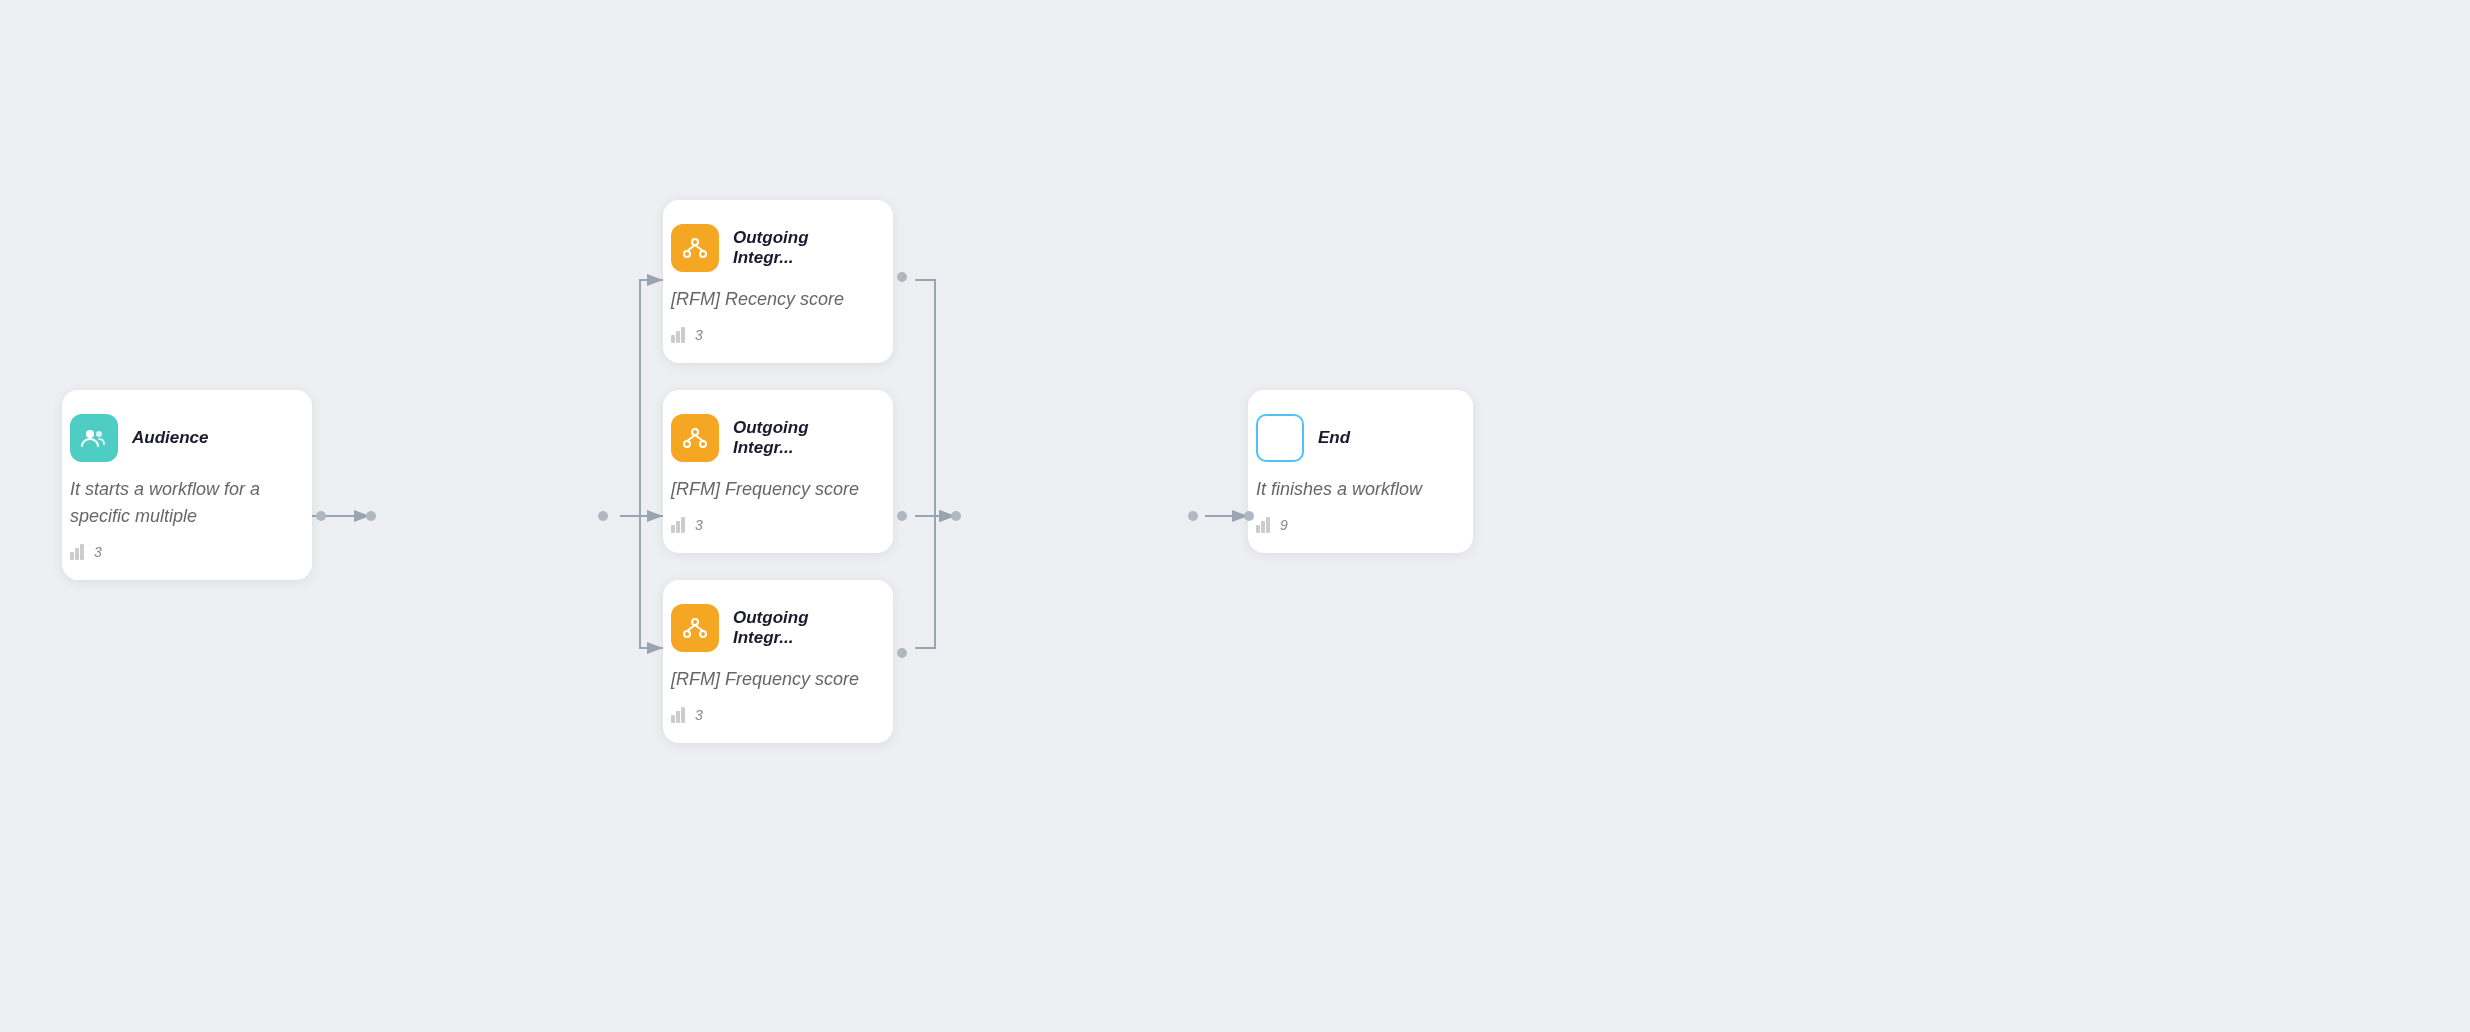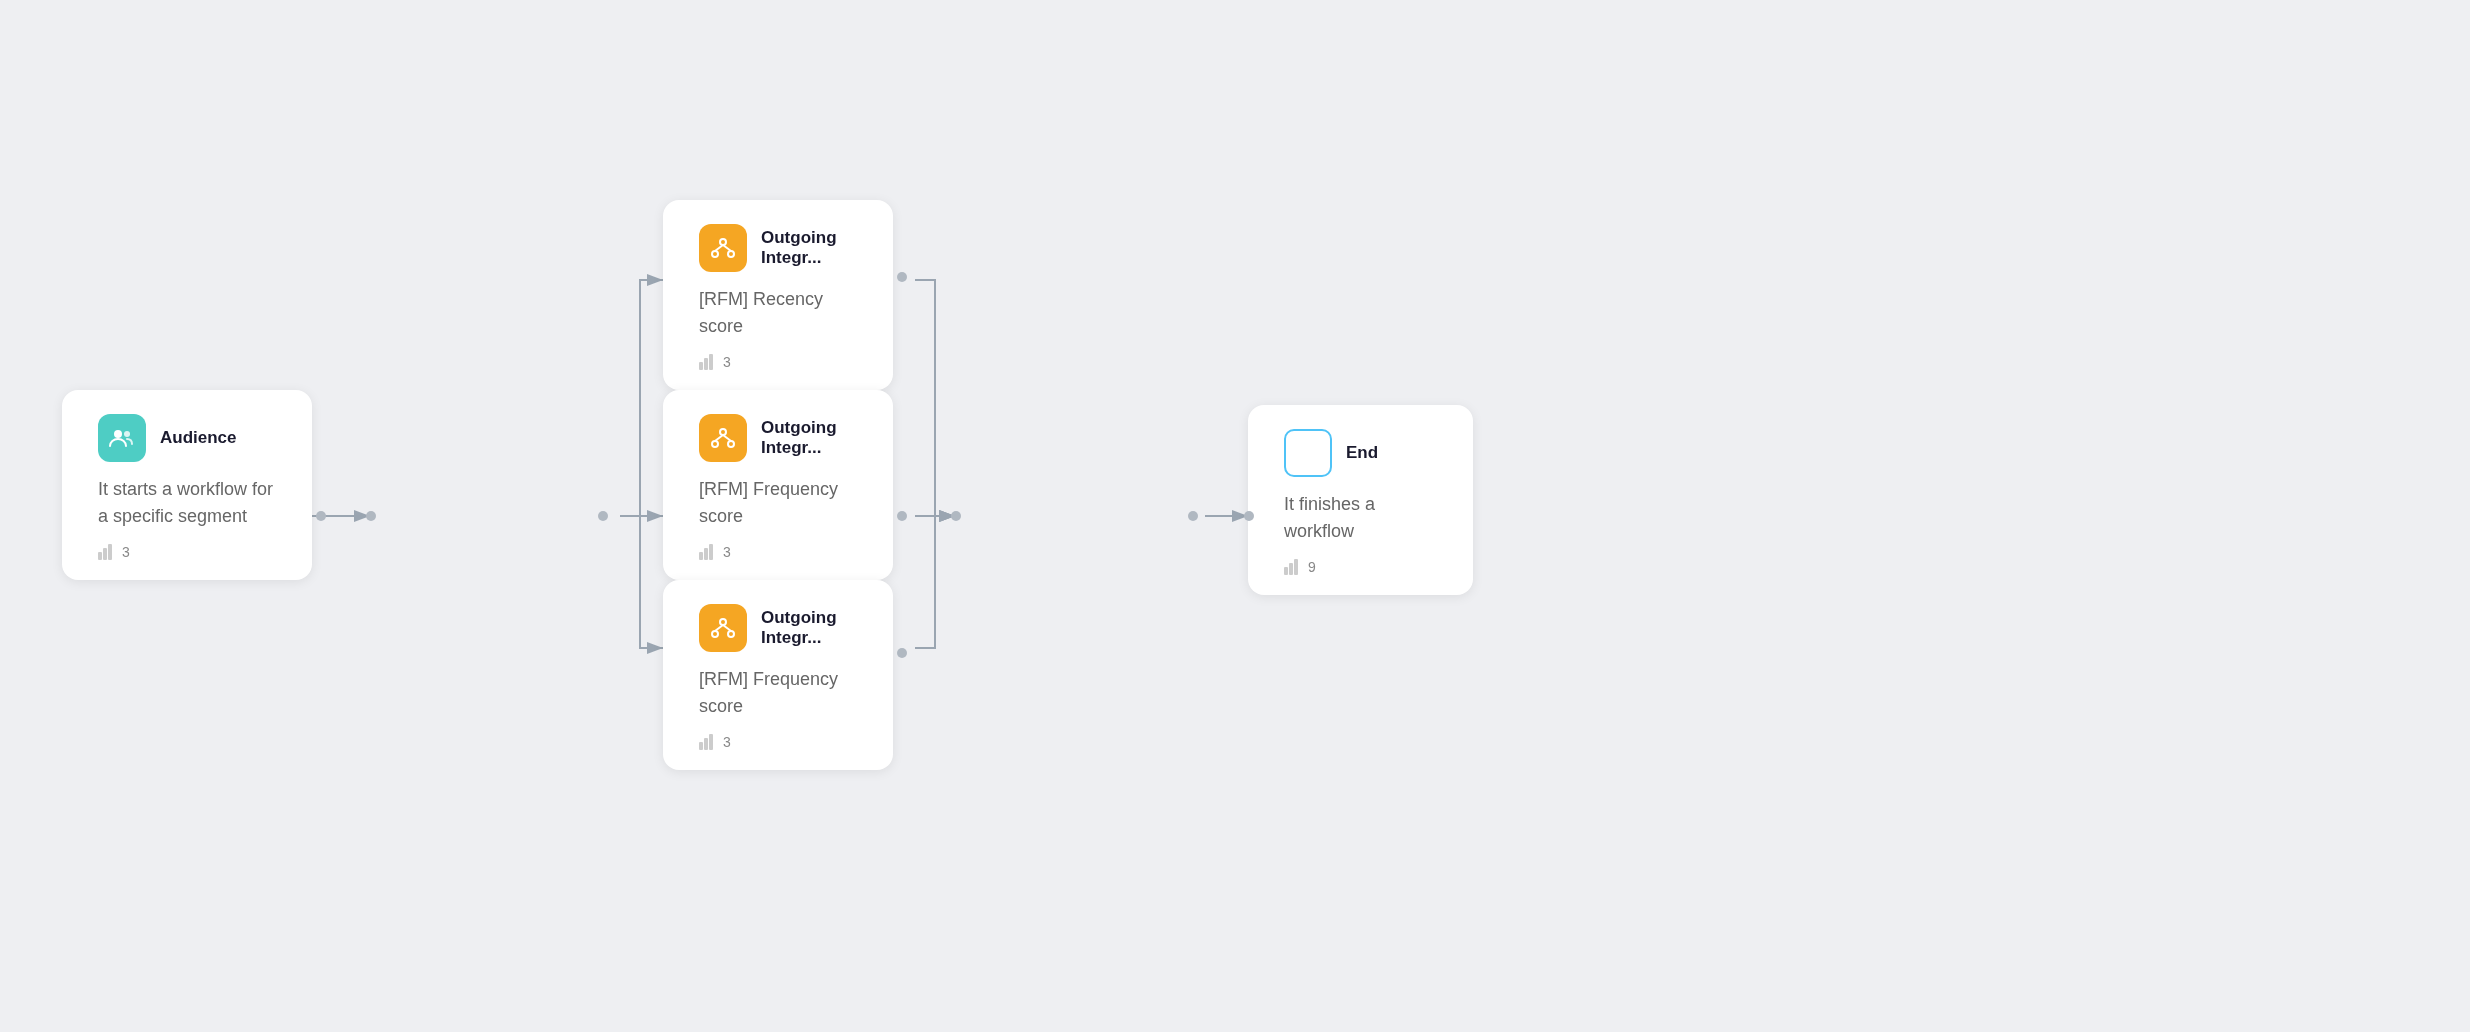--- a/index.html
+++ b/index.html
@@ -18,23 +18,24 @@
       position: relative;
       width: 2470px;
       height: 1032px;
       background: #eeeff2;
     }
 
     .node-card {
       position: absolute;
       background: #ffffff;
       border-radius: 16px;
-      padding: 24px 24px 20px 36px;
+      padding: 24px 24px 20px 8px;
       box-shadow: 0 2px 12px rgba(0,0,0,0.08);
       min-width: 220px;
+      font-style: italic;
     }
 
     .node-header {
       display: flex;
       align-items: center;
       gap: 14px;
       margin-bottom: 14px;
     }
 
     .node-icon {
@@ -135,21 +136,21 @@
       <div class="node-icon icon-teal">
         <svg class="icon-svg" viewBox="0 0 28 28" fill="none" xmlns="http://www.w3.org/2000/svg">
           <circle cx="10" cy="10" r="4" fill="white"></circle>
           <circle cx="19" cy="10" r="3" fill="white" opacity="0.8"></circle>
           <path d="M2 22c0-4 3.6-7 8-7s8 3 8 7" stroke="white" stroke-width="2" fill="none" stroke-linecap="round"></path>
           <path d="M19 15c2.5 0 5 1.5 5 5" stroke="white" stroke-width="2" fill="none" stroke-linecap="round" opacity="0.8"></path>
         </svg>
       </div>
       <span class="node-title">Audience</span>
     </div>
-    <div class="node-desc">It starts a workflow for a specific segment</div>
+    <div class="node-desc">It starts a workflow for a specific multiple</div>
     <div class="node-stats">
       <svg width="18" height="16" viewBox="0 0 18 16" fill="none">
         <rect x="0" y="8" width="4" height="8" rx="1" fill="#ccc"></rect>
         <rect x="5" y="4" width="4" height="12" rx="1" fill="#ccc"></rect>
         <rect x="10" y="0" width="4" height="16" rx="1" fill="#ccc"></rect>
       </svg>
       <span>3</span>
     </div>
   </div>
 
@@ -228,21 +229,21 @@
         <rect x="10" y="0" width="4" height="16" rx="1" fill="#ccc"></rect>
       </svg>
       <span>3</span>
     </div>
   </div>
   <div class="dot-connector" style="left: 897px; top: 648px;"></div>
 
   <div class="dot-connector" style="left: 951px; top: 511px;"></div>
   <div class="dot-connector" style="left: 1188px; top: 511px;"></div>
 
-  <div class="node-card" style="left: 1248px; top: 405px; width: 225px;">
+  <div class="node-card" style="left: 1248px; top: 390px; width: 225px;">
     <div class="node-header">
       <div class="node-icon" style="background:transparent; border: 2.5px solid #4fc3f7; width:48px; height:48px; border-radius:10px;">
         
       </div>
       <span class="node-title">End</span>
     </div>
     <div class="node-desc">It finishes a workflow</div>
     <div class="node-stats">
       <svg width="18" height="16" viewBox="0 0 18 16" fill="none">
         <rect x="0" y="8" width="4" height="8" rx="1" fill="#ccc"></rect>

